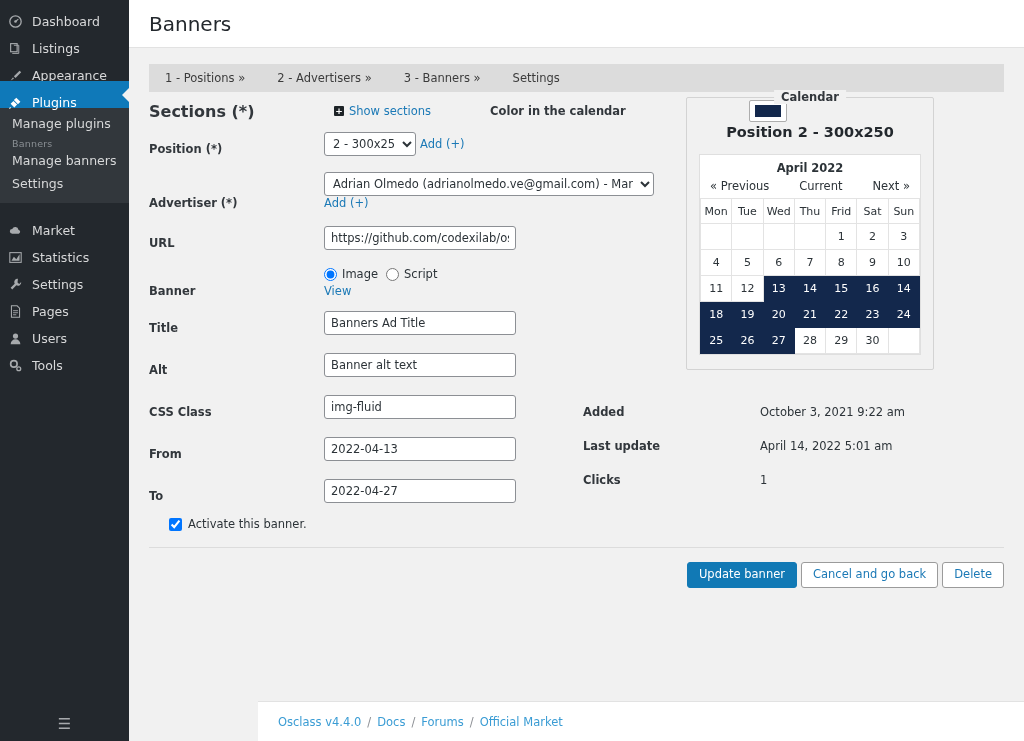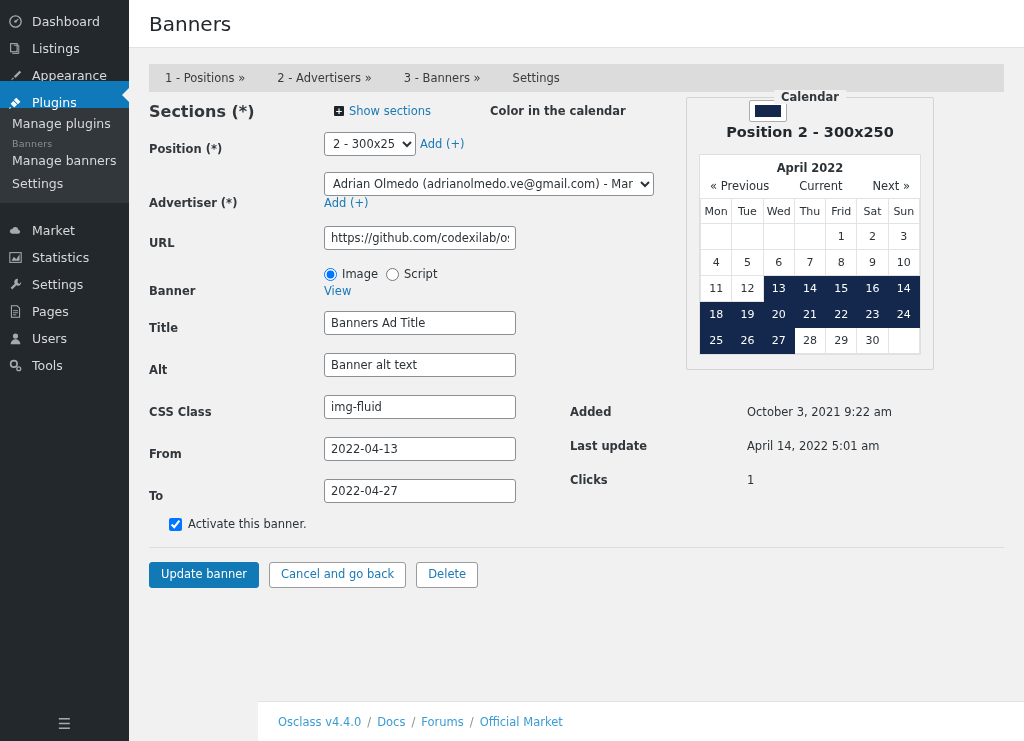--- a/index.html
+++ b/index.html
@@ -117,21 +117,21 @@
     font-size:11px; padding:1px 7px; border-radius:2px; color:#1d1d1d; cursor:pointer;
     font-family:"DejaVu Sans", sans-serif;
   }
   .fileinfo { font-size:11.5px; color:#2c3338; margin-left:5px; }
 
   .chk-row { display:flex; align-items:center; gap:6px; margin:14px 0 0 20px; font-size:11.5px; color:#2c3338;}
   input[type=checkbox]{ margin:0; }
 
   
   .meta {
-    position:absolute; left:421px; top:313px; width:420px;
+    position:absolute; left:434px; top:313px; width:420px;
   }
   .meta-row { display:flex; margin-bottom:20px; align-items:baseline;}
   .meta-lbl { width:177px; flex:0 0 177px; font-weight:bold; font-size:11.5px; color:#32373c;}
   .meta-val { font-size:11.5px; color:#2c3338; }
 
   
   .cal-fieldset {
     position:absolute; left:537px; top:5px; width:248px;
     border:1px solid #d3d3d3; border-radius:2px; padding:10px 12px 14px 12px;
     background:transparent;
@@ -151,21 +151,21 @@
     border:1px solid #e3e3e3; height:25px; width:14.28%;
   }
   table.cal td {
     font-size:11px; color:#2c3338; text-align:center;
     border:1px solid #e3e3e3; height:26px;
   }
   table.cal td.hi { background:#13284c; color:#fff; border-color:#13284c; }
 
   hr.sep { border:0; border-top:1px solid #dcdcdc; margin:16px 0 0 0; }
 
-  .btn-row { display:flex; gap:10px; padding:14px 0 0 0; }
+  .btn-row { display:flex; gap:4px; padding:14px 0 0 0;justify-content:flex-end; }
   .btn {
     font-family:"DejaVu Sans", sans-serif; font-size:11.5px;
     border-radius:3px; padding:5px 11px; cursor:pointer; line-height:1.2;
   }
   .btn-primary { background:#1179b5; border:1px solid #1179b5; color:#fff; }
   .btn-default { background:#fff; border:1px solid #9b9b9b; color:#1b79b6; }
 
   
   .footer {
     position:absolute; left:129px; bottom:0; width:895px; height:40px;

